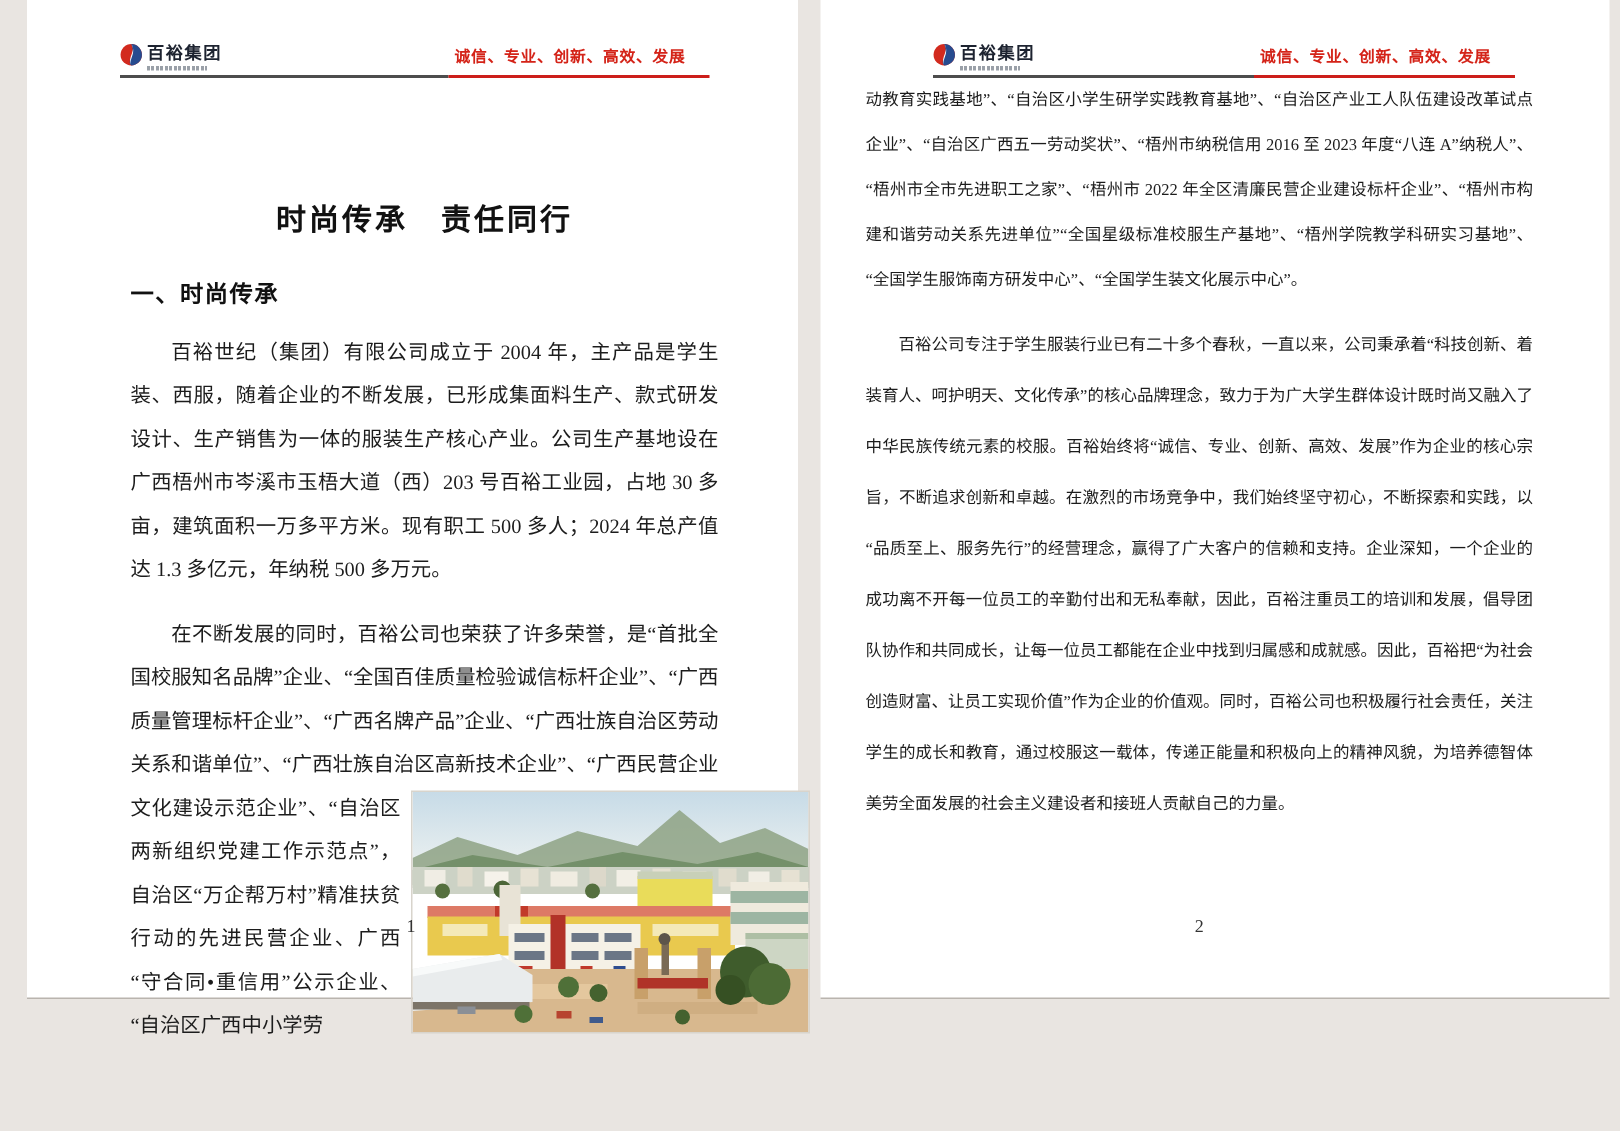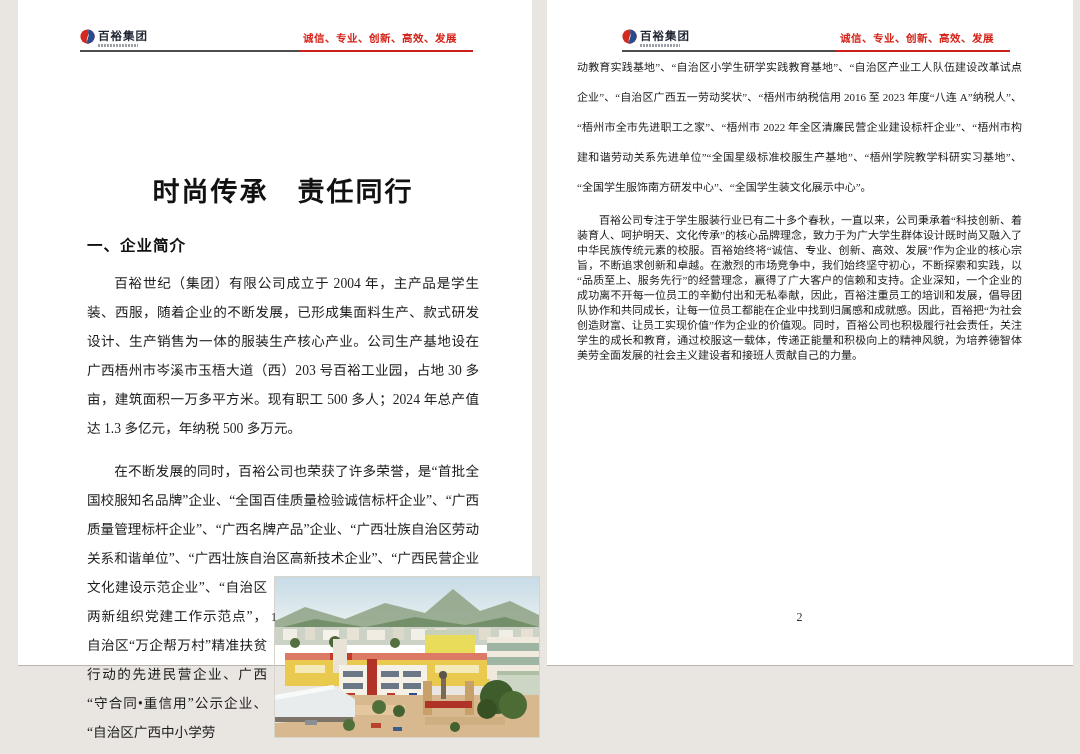--- a/index.html
+++ b/index.html
@@ -65,25 +65,25 @@
     color: #d42318;
     letter-spacing: 0.5px;
     white-space: nowrap;
   }
 
   
   .content-1 { margin: 0 53px 0 69px; }
   .content-2 { margin: 0 51px 0 30px; }
 
   .doc-title {
-    margin-top: 118px;
+    margin-top: 78px;
     text-align: center;
     font-family: "Liberation Sans", sans-serif;
     font-weight: bold;
-    font-size: 27px;
+    font-size: 20px;
     letter-spacing: 2px;
     color: #111;
   }
   .doc-subtitle {
     margin-top: 10px;
     text-align: right;
     font-size: 13.5px;
     letter-spacing: 1px;
     color: #222;
   }
@@ -104,21 +104,21 @@
   .content-1 .body-para {
     font-size: 13.6px;
     line-height: 29px;
     margin-top: 14px;
   }
   .content-2 .body-para {
     font-size: 11px;
     margin-top: 0;
   }
   .para-cont  { line-height: 30px; margin-top: 10px; }
-  .para-cult  { line-height: 15px; margin-top: 15px; }
+  .para-cult  { line-height: 34px; margin-top: 15px; }
   .indent { text-indent: 2em; }
 
   .photo-float {
     float: right;
     width: 264px; height: 160px;
     margin: 4px -60px 4px 8px;
     outline: 1px solid #d8d4cc;
   }
   .photo-float svg { display: block; width: 100%; height: 100%; }
 
@@ -148,21 +148,21 @@
         <span class="logo-subline"></span>
       </div>
     </div>
     <div class="hdr-right">
       <span class="slogan">诚信、专业、创新、高效、发展</span>
     </div>
   </div>
 
   <div class="content-1">
     <div class="doc-title">时尚传承　责任同行</div>
-    <div class="sec-heading">一、企业简介</div>
+    <div class="sec-heading">一、时尚传承</div>
 
     <p class="body-para indent">百裕世纪（集团）有限公司成立于 2004 年，主产品是学生装、西服，随着企业的不断发展，已形成集面料生产、款式研发设计、生产销售为一体的服装生产核心产业。公司生产基地设在广西梧州市岑溪市玉梧大道（西）203 号百裕工业园，占地 30 多亩，建筑面积一万多平方米。现有职工 500 多人；2024 年总产值达 1.3 多亿元，年纳税 500 多万元。</p>
 
     <p class="body-para indent">
       <span>在不断发展的同时，百裕公司也荣获了许多荣誉，是“首批全国校服知名品牌”企业、“全国百佳质量检验诚信标杆企业”、“广西质量管理标杆企业”、“广西名牌产品”企业、“广西壮族自治区劳动关系和谐单位”、“广西壮族自治区高新技术企业”、“广西民营企业文化</span><span class="photo-float">
           <svg viewBox="0 0 264 160" preserveAspectRatio="none">
         <defs>
           <linearGradient id="sky" x1="0" y1="0" x2="0" y2="1">
             <stop offset="0" stop-color="#c7dbe7"></stop>
                 <stop offset="1" stop-color="#f3f5f2"></stop>

